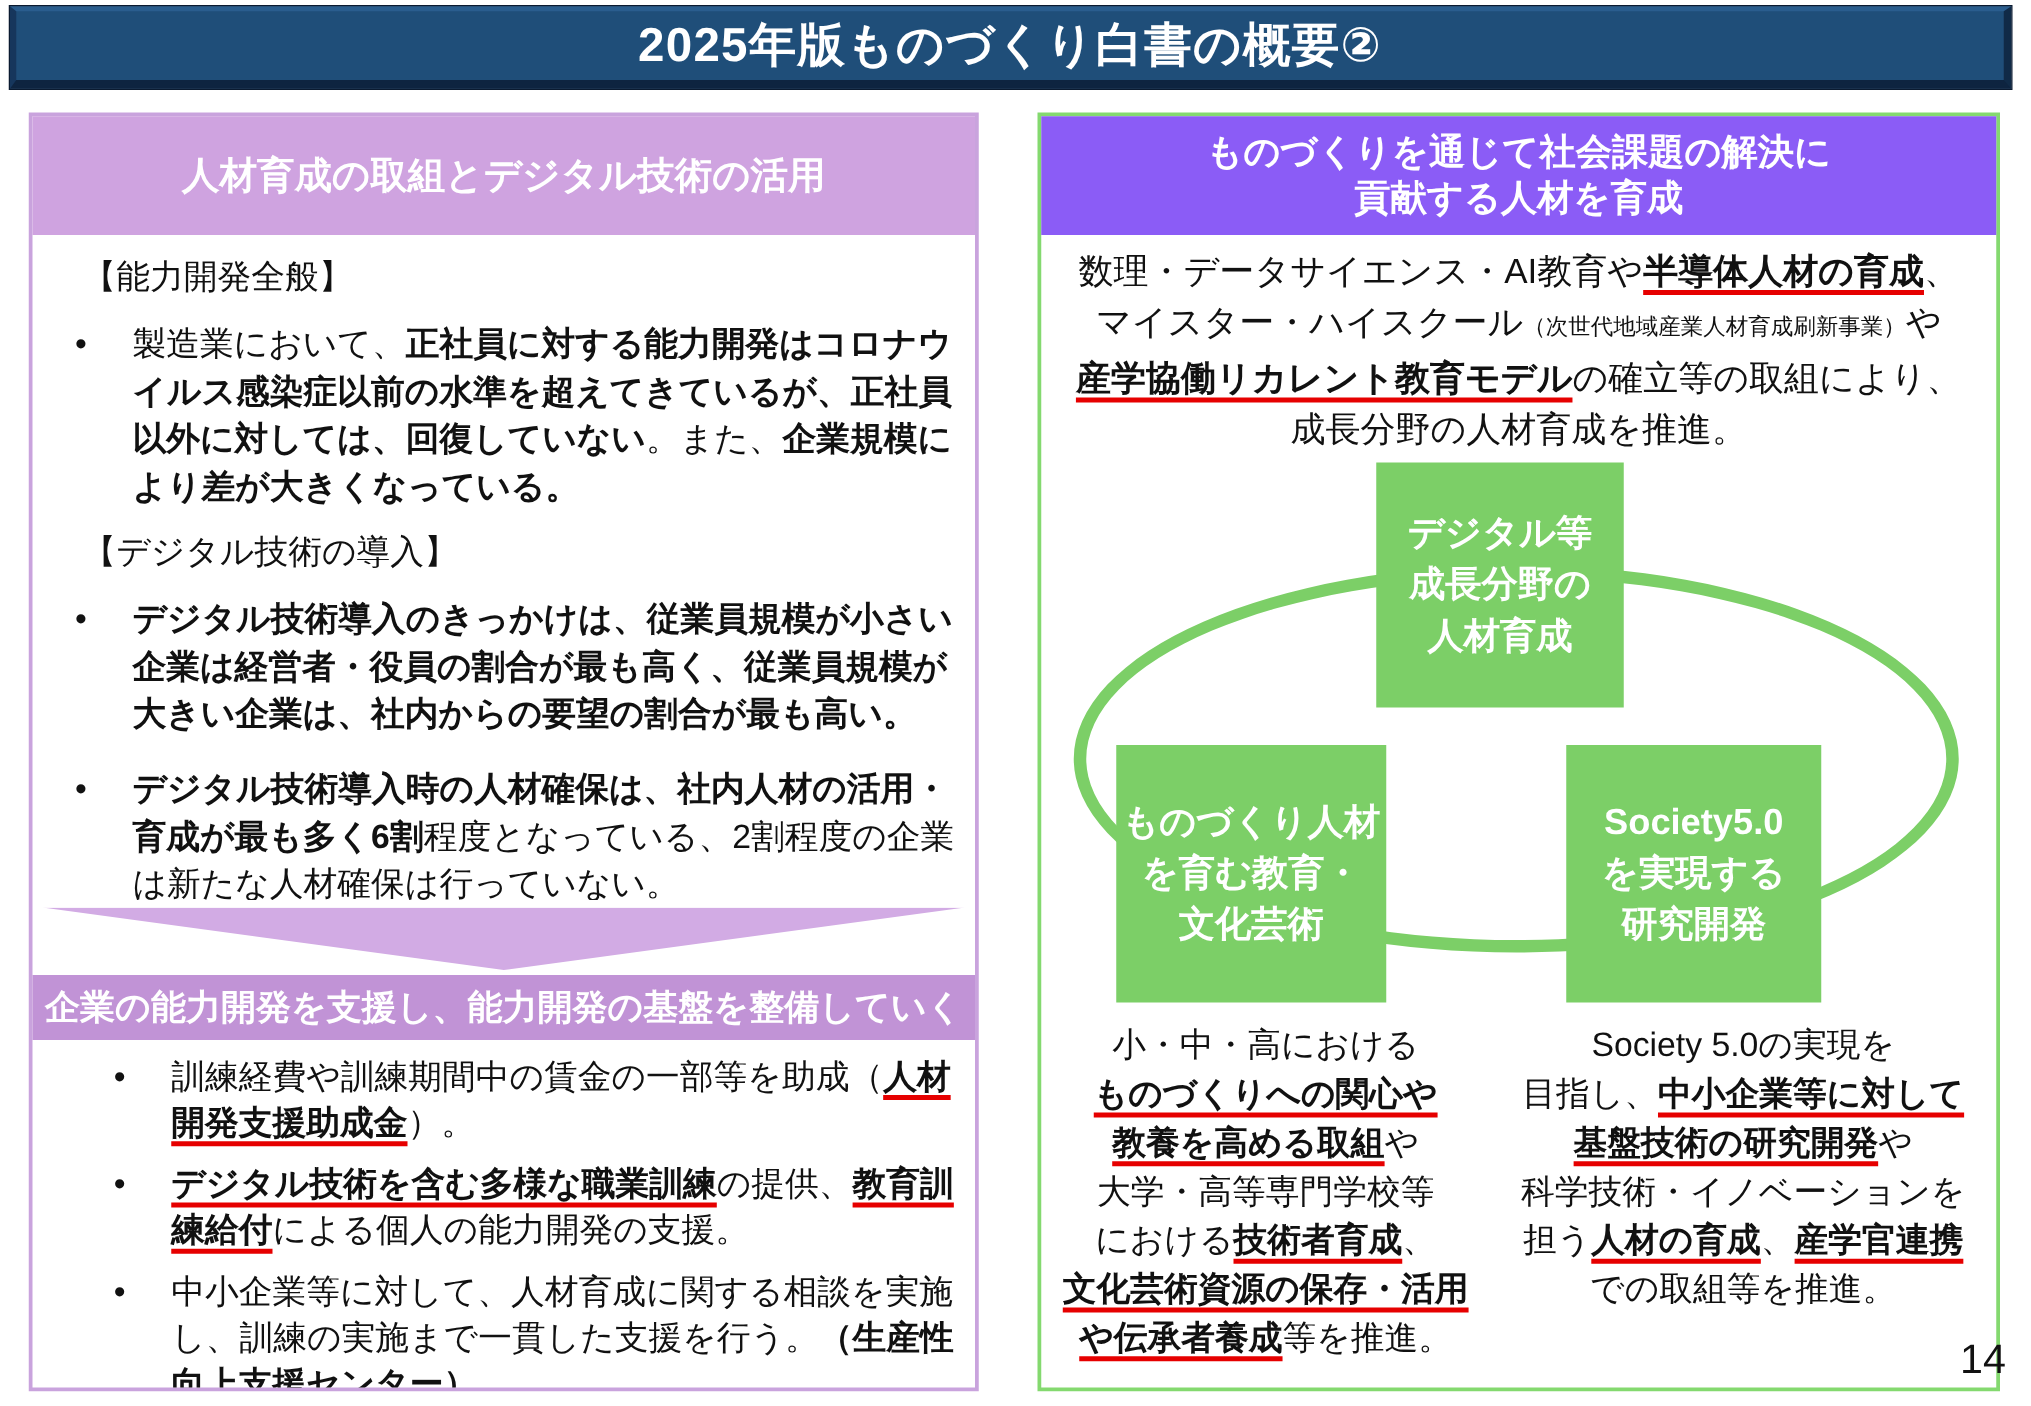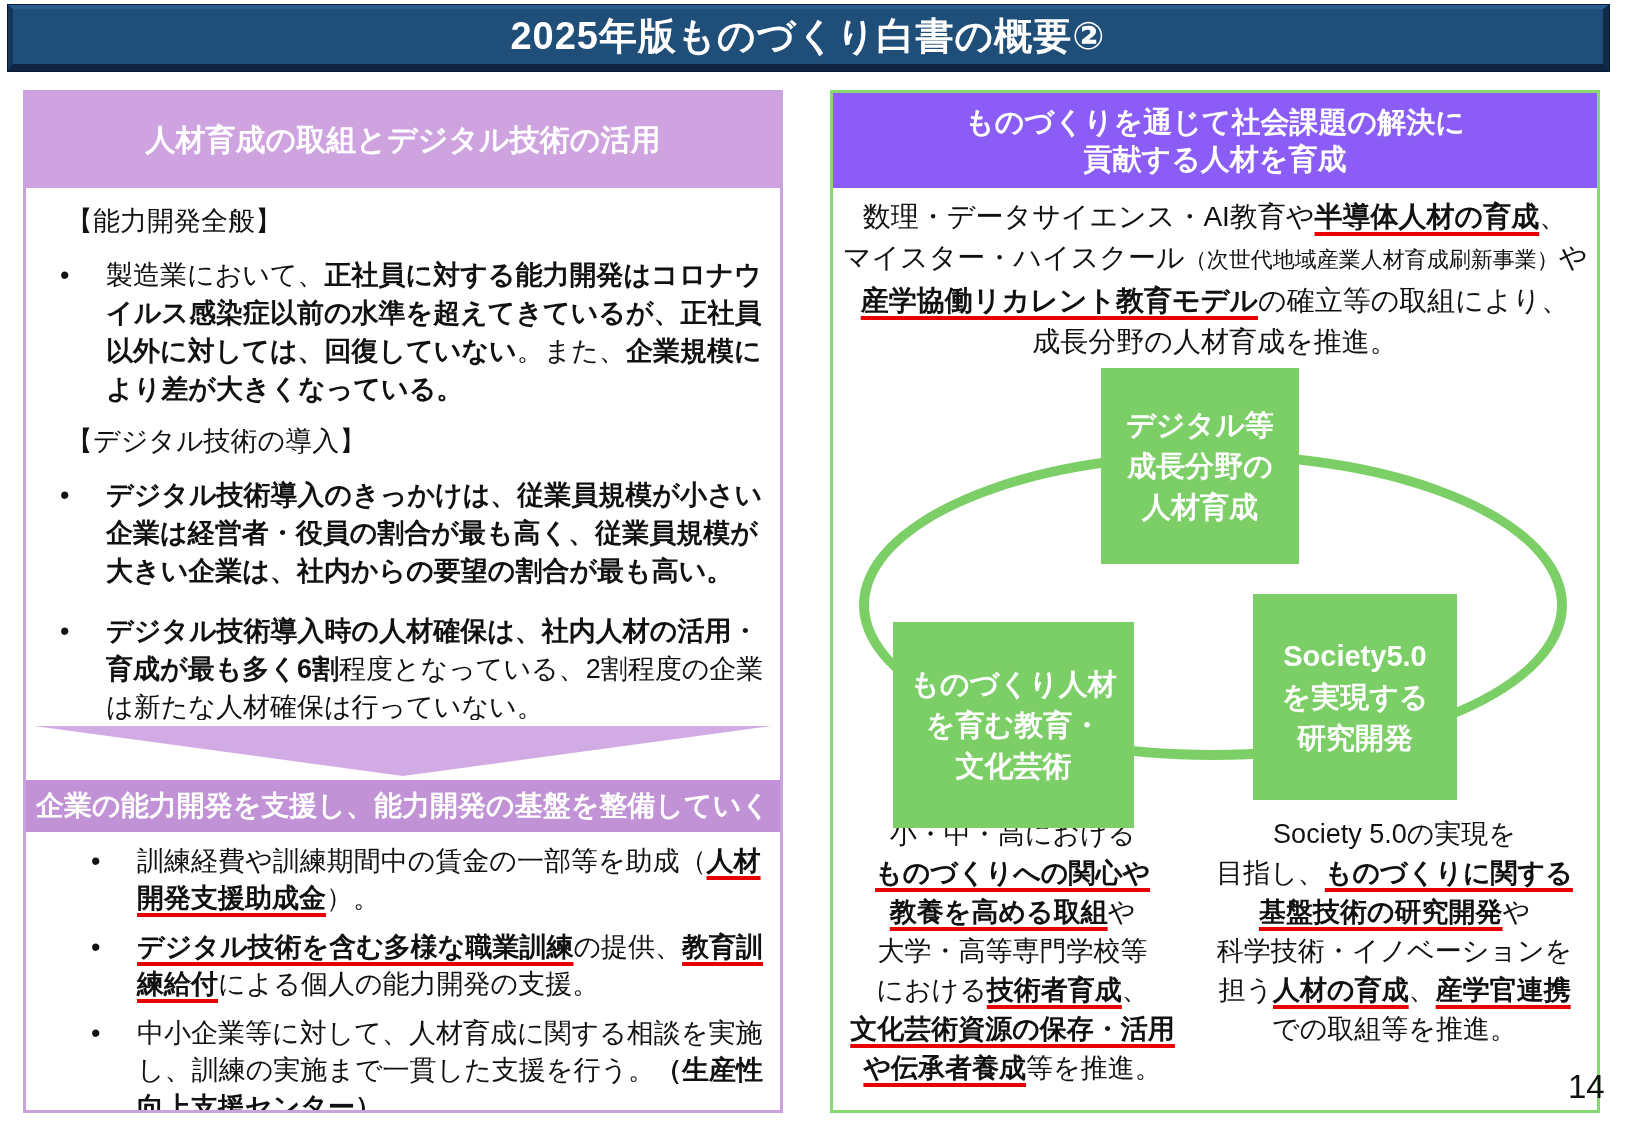--- a/index.html
+++ b/index.html
@@ -43,30 +43,30 @@
   .sbody ul.blist li{font-size:27px;line-height:37px;margin-top:9px;}
   .sbody ul.blist li + li{margin-top:12px;}
   
   .intro{flex:0 0 auto;text-align:center;font-size:28px;line-height:41px;padding-top:8px;}
   .diagram{flex:0 0 445px;position:relative;}
   .ring{position:absolute;left:26px;top:88px;width:708px;height:310px;
         border:10px solid #7ccf67;border-radius:50%;box-sizing:border-box;}
   .gbox{position:absolute;background:#7ccf67;color:#fff;font-weight:bold;text-align:center;
         display:flex;flex-direction:column;justify-content:center;font-size:29px;line-height:41px;}
   .gbox.top{left:268px;top:6px;width:198px;height:196px;}
-  .gbox.left{left:60px;top:232px;width:241px;height:206px;margin-top:28px;}
+  .gbox.left{left:60px;top:232px;width:216px;height:206px;}
   .gbox.right{left:420px;top:232px;width:204px;height:206px;}
   .cols{flex:1 1 auto;display:flex;padding-top:8px;overflow:hidden;}
   .col{text-align:center;font-size:27px;line-height:39px;}
   .col-left{width:47%;}
   .col-right{width:53%;}
   
   .b{font-weight:bold;}
   .u{text-decoration:underline;text-decoration-color:#e60000;text-decoration-thickness:4px;text-underline-offset:6px;}
-  .sm{font-size:22px;}
+  .sm{font-size:18px;}
   .rline{display:block;}
   
   .pagenum{position:absolute;left:1568px;top:1068px;font-size:33px;color:#111;z-index:5;}
 </style>
 </head>
 <body>
 
 <div class="titlebar">
   <h1>2025年版ものづくり白書の概要②</h1>
 </div>
@@ -141,21 +141,21 @@
         <div class="rline"><span>小・中・高における</span></div>
         <div class="rline"><span class="b u">ものづくりへの関心や</span></div>
         <div class="rline"><span class="b u">教養を高める取組</span><span>や</span></div>
         <div class="rline"><span>大学・高等専門学校等</span></div>
         <div class="rline"><span>における</span><span class="b u">技術者育成</span><span>、</span></div>
         <div class="rline"><span class="b u">文化芸術資源の保存・活用</span></div>
         <div class="rline"><span class="b u">や伝承者養成</span><span>等を推進。</span></div>
       </div>
     <div class="col col-right">
         <div class="rline"><span>Society 5.0の実現を</span></div>
-        <div class="rline"><span>目指し、</span><span class="b u">ものづくりに関する</span></div>
+        <div class="rline"><span>目指し、</span><span class="b u">中小企業等に対して</span></div>
         <div class="rline"><span class="b u">基盤技術の研究開発</span><span>や</span></div>
         <div class="rline"><span>科学技術・イノベーションを</span></div>
         <div class="rline"><span>担う</span><span class="b u">人材の育成</span><span>、</span><span class="b u">産学官連携</span></div>
         <div class="rline"><span>での取組等を推進。</span></div>
       </div>
   </div>
 </section>
 
 <div class="pagenum">14</div>
 

